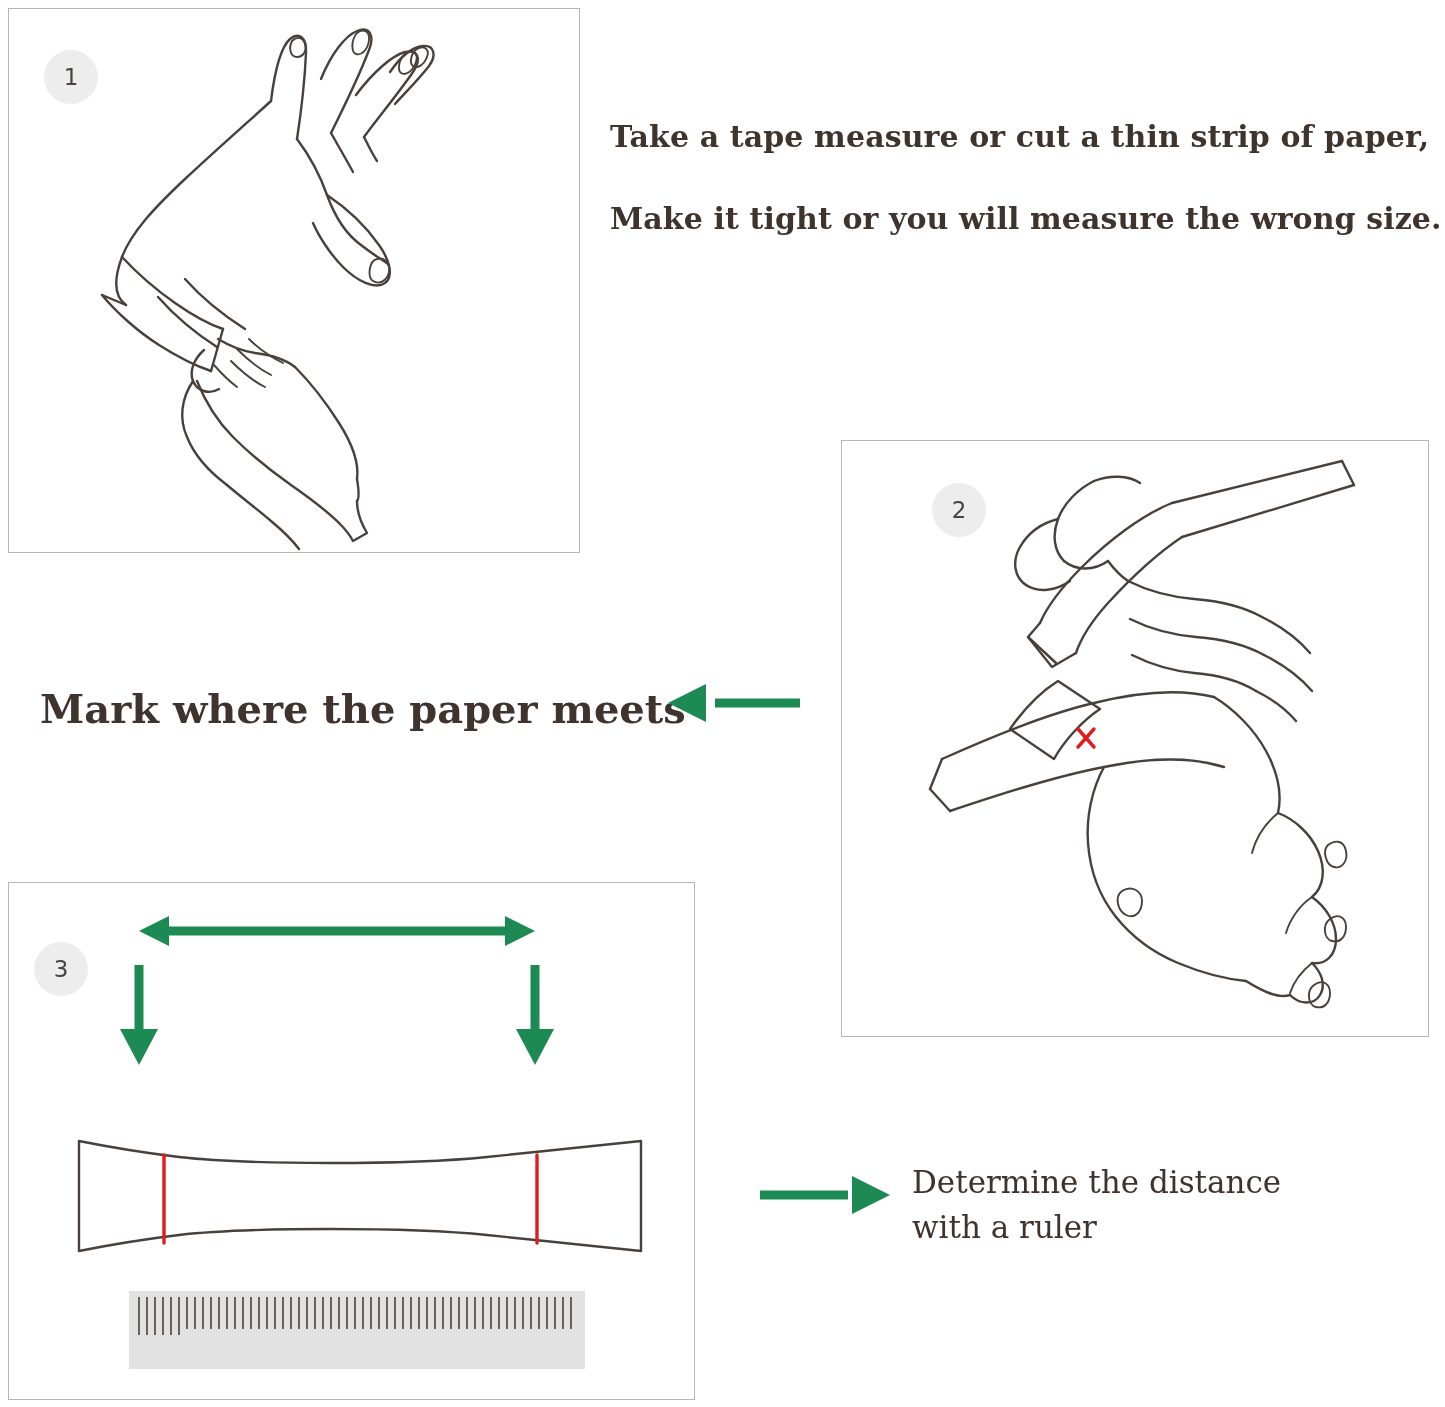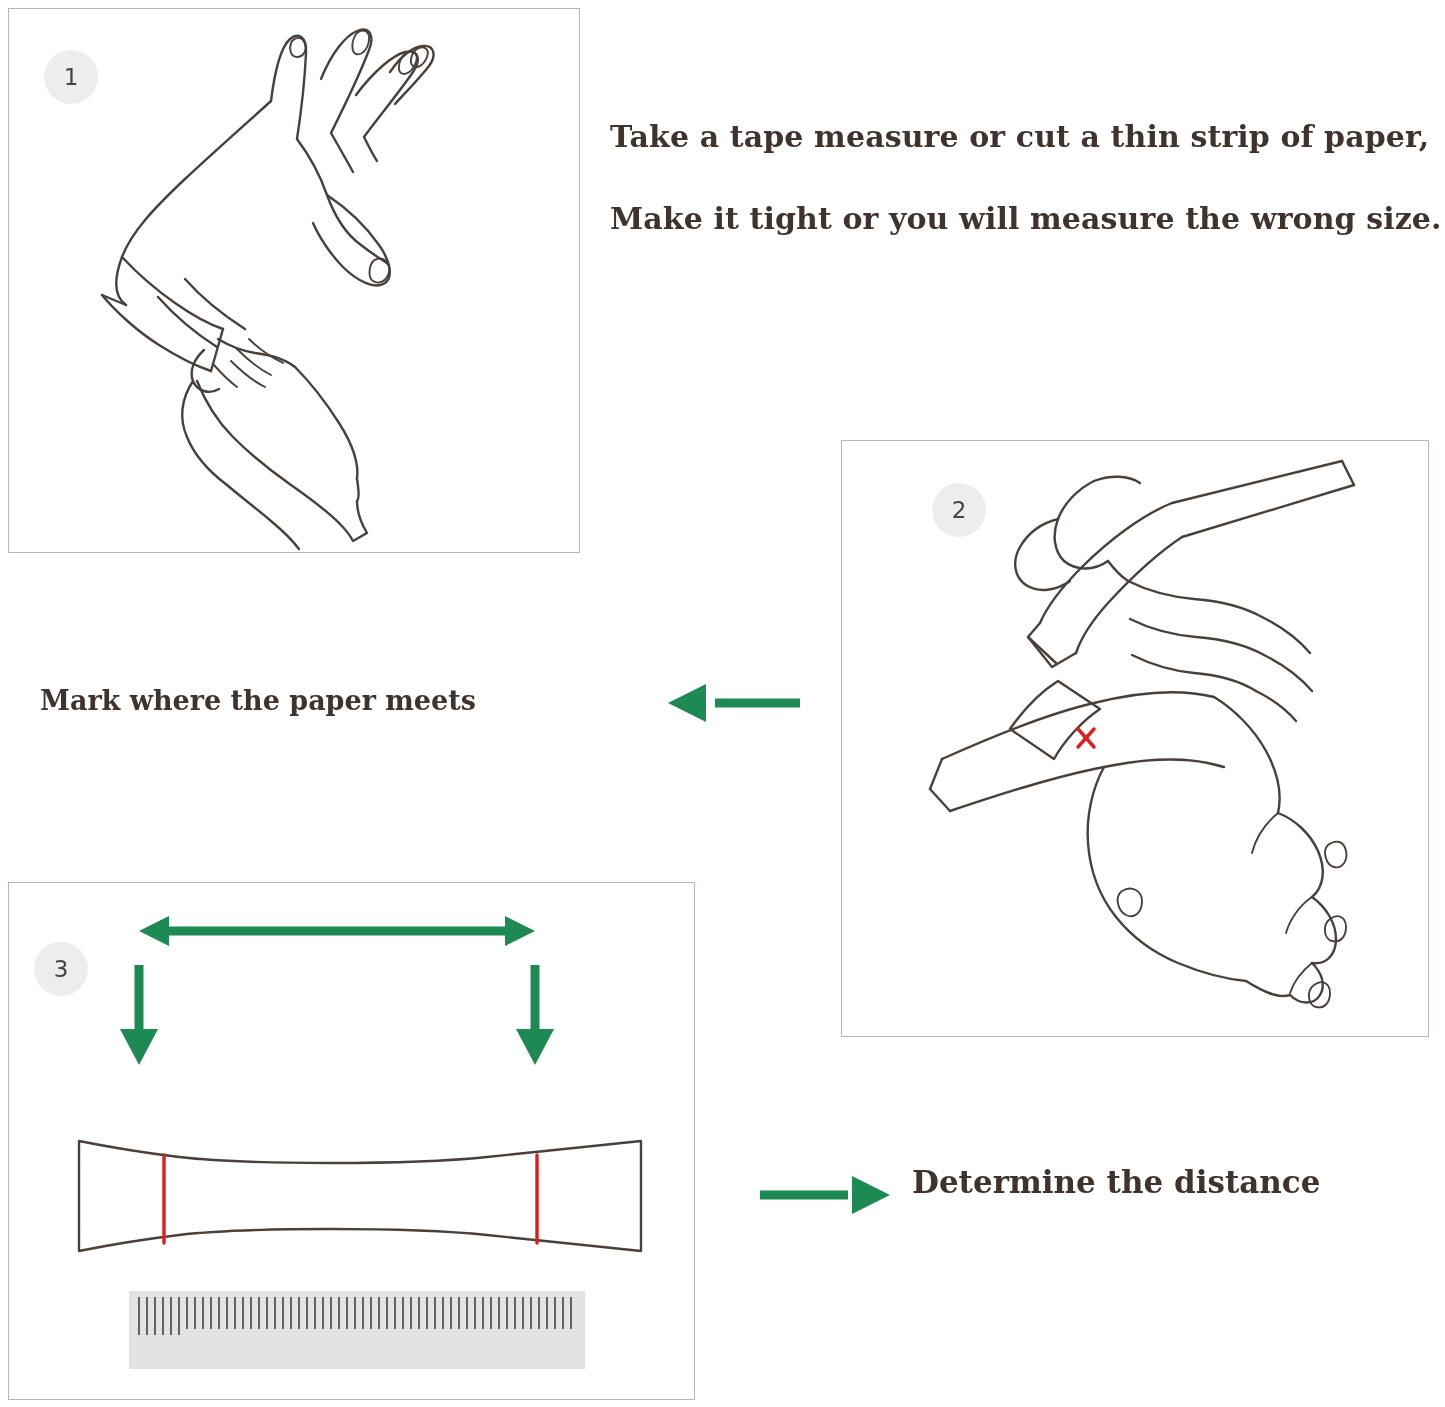--- a/index.html
+++ b/index.html
@@ -62,33 +62,33 @@
     white-space: nowrap;
     letter-spacing: 0.1px;
     font-weight: 600;
   }
   .instruction-line:last-child { margin-bottom: 0; }
 
   #mark-text {
     position: absolute;
     left: 40px;
     top: 685px;
-    font-size: 27px;
+    font-size: 40px;
     font-weight: 600;
     color: #3f342d;
     white-space: nowrap;
   }
 
   #ruler-text {
     position: absolute;
     left: 912px;
     top: 1160px;
     width: 470px;
     font-size: 31px;
-    font-weight: 700;
+    font-weight: 400;
     line-height: 1.45;
     color: #3f342d;
   }
 
   
   .overlay {
     position: absolute;
     left: 0; top: 0;
     width: 1445px;
     height: 1407px;
@@ -297,20 +297,21 @@
 
 <div class="instruction-block">
   <div class="instruction-line">Take a tape measure or cut a thin strip of paper,</div>
   <div class="instruction-line">Make it tight or you will measure the wrong size.</div>
 </div>
 
 <div id="mark-text">Mark where the paper meets</div>
 
 <div id="ruler-text">
   <div>Determine the distance</div>
+  <div>with a ruler</div>
 </div>
 
 <svg class="overlay" viewBox="0 0 1445 1407">
   <g>
     <line x1="800" y1="703" x2="715" y2="703" stroke="#1d8a53" stroke-width="9"></line>
     <polygon points="668,703 706,684 706,722" fill="#1d8a53"></polygon>
   </g>
   <g>
     <line x1="760" y1="1195" x2="848" y2="1195" stroke="#1d8a53" stroke-width="9"></line>
     <polygon points="890,1195 852,1176 852,1214" fill="#1d8a53"></polygon>

